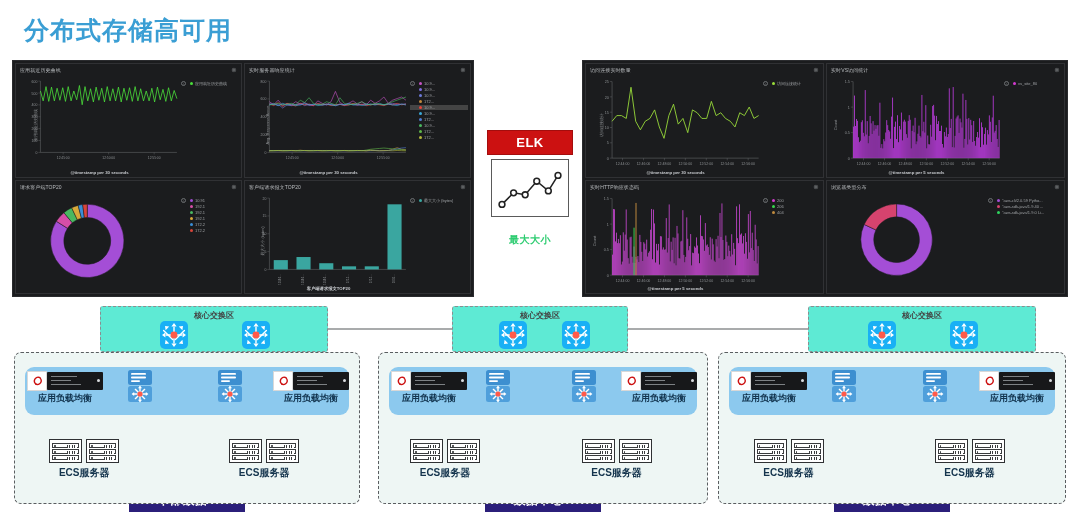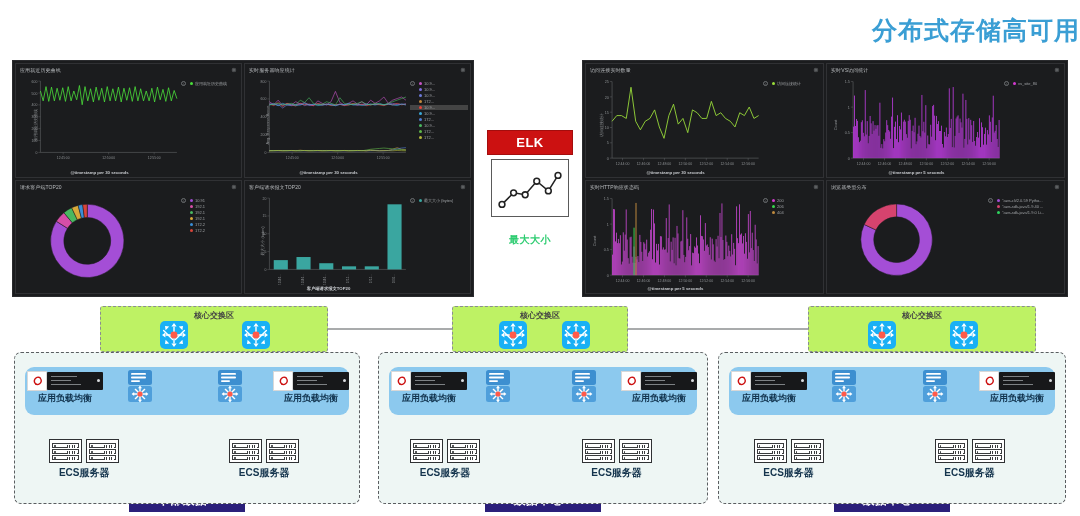--- a/index.html
+++ b/index.html
@@ -8,25 +8,26 @@
     font-family: "Liberation Sans", "DejaVu Sans", sans-serif;
     background: #ffffff;
     position: relative;
     overflow: hidden;
   }
 
   
   #page-title {
     position: absolute;
     top: 14px; left: 0; width: 1080px;
-    text-align: right;
+    text-align: left;
     font-size: 25px;
     font-weight: bold;
     color: #3a9ed4;
     letter-spacing: 1px;
+    padding-left: 24px;
   }
 
   
   .dashboard {
     position: absolute;
     background: #1b1c1e;
     border: 1px solid #2a2b2e;
     display: grid;
     grid-template-columns: 1fr 1fr;
     grid-template-rows: 1fr 1fr;
@@ -105,21 +106,21 @@
     background: #6d6d6d; transform: translateX(-50%);
   }
 
   
   #net { position: absolute; left: 0; top: 296px; width: 1080px; height: 220px; }
   #net-links { position: absolute; inset: 0; }
 
   .core-zone {
     position: absolute;
     border: 1.4px dashed #8a8d90;
-    background: #bef264;
+    background: #5eead4;
     border-radius: 3px;
     text-decoration: underline;
   }
   .core-title {
     position: absolute; top: 3px; left: 0; width: 100%;
     text-align: center; font-size: 8px; color: #444; font-weight: bold;
   }
   .sw-icon {
     position: absolute; width: 28px; height: 28px; border-radius: 5px;
     background: #19b0f5;

